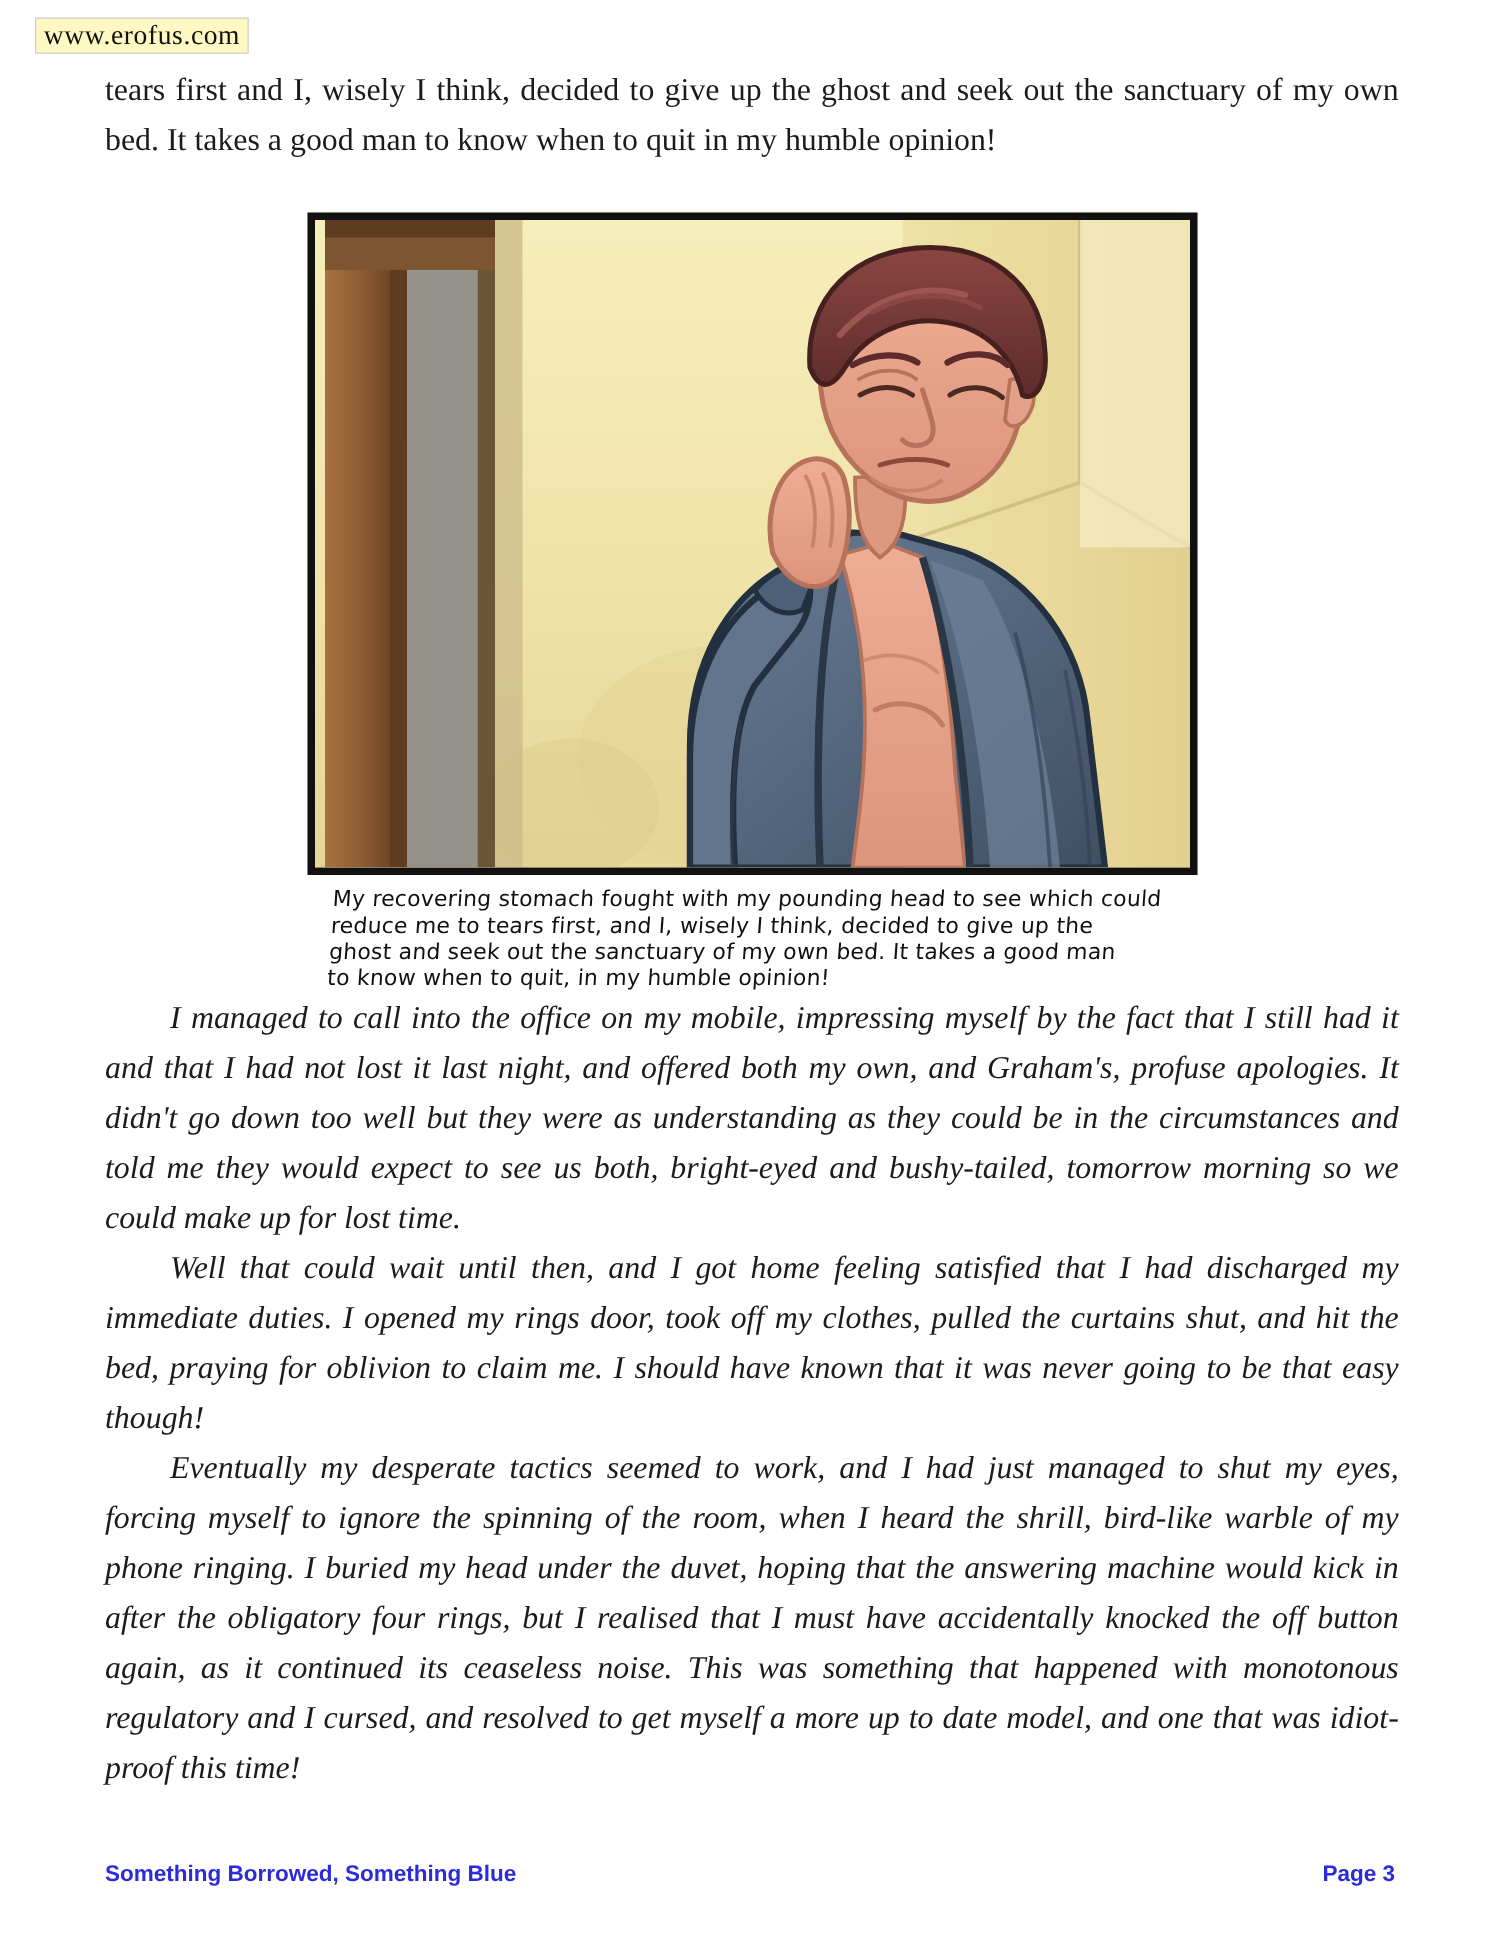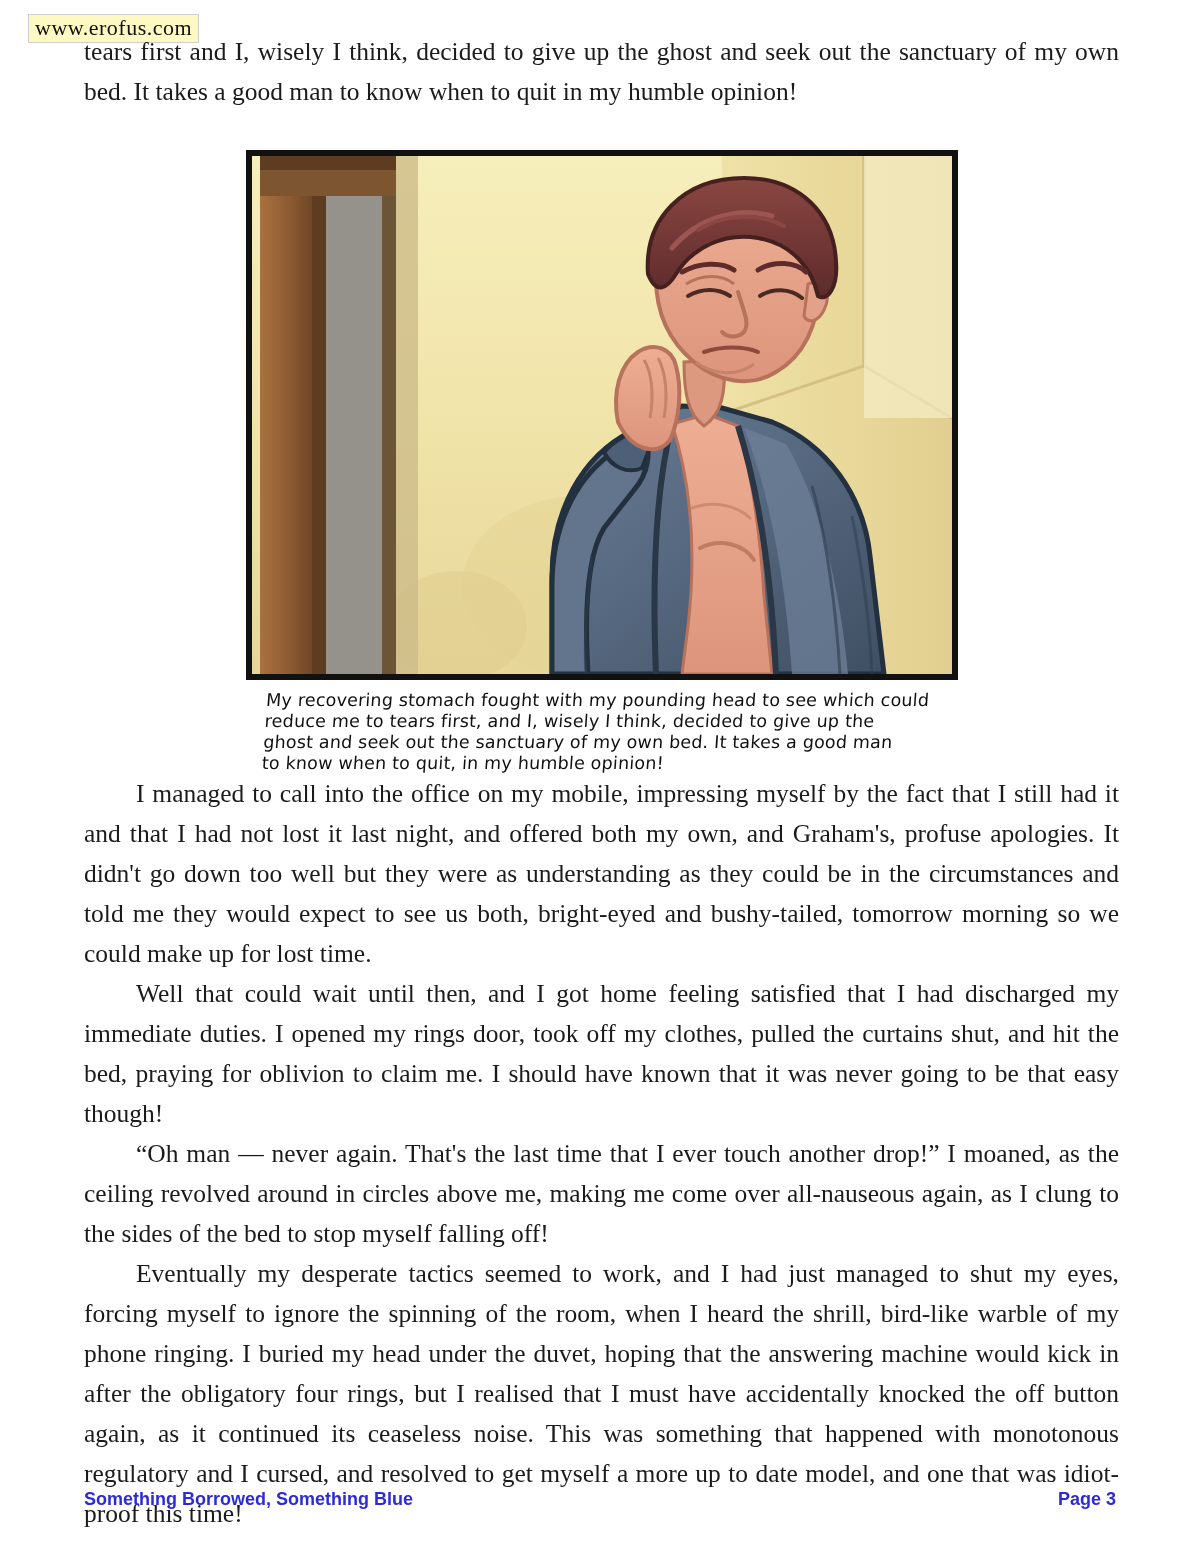--- a/index.html
+++ b/index.html
@@ -43,24 +43,25 @@
 
   p.body-text {
     font-family: "Liberation Serif", serif;
     font-size: 25.5px;
     line-height: 40px;
     text-align: justify;
     margin: 0;
     color: #1b1b1b;
   }
   p.top-para {
-    margin-top: 32px;
+    margin-top: 52px;
   }
   p.indent {
     text-indent: 52px;
+    font-style: italic;
   }
   .after-figure { margin-top: 30px; }
 
   
   .figure {
     margin: 38px auto 0 auto;
     width: 712px;
   }
   .panel {
     width: 712px;
@@ -218,20 +219,19 @@
     <div class="caption">
       <span>My recovering stomach fought with my pounding head to see which could</span>
       <span>reduce me to tears first, and I, wisely I think, decided to give up the</span>
       <span>ghost and seek out the sanctuary of my own bed. It takes a good man</span>
       <span>to know when to quit, in my humble opinion!</span>
     </div>
   </div>
 
   <p class="body-text indent after-figure">I managed to call into the office on my mobile, impressing myself by the fact that I still had it and that I had not lost it last night, and offered both my own, and Graham's, profuse apologies. It didn't go down too well but they were as understanding as they could be in the circumstances and told me they would expect to see us both, bright-eyed and bushy-tailed, tomorrow morning so we could make up for lost time.</p>
   <p class="body-text indent">Well that could wait until then, and I got home feeling satisfied that I had discharged my immediate duties. I opened my rings door, took off my clothes, pulled the curtains shut, and hit the bed, praying for oblivion to claim me. I should have known that it was never going to be that easy though!</p>
-  <p class="body-text indent">“Oh man — never again. That's the last time that I ever touch another drop!” I moaned, as the ceiling revolved around in circles above me, making me come over all-nauseous again, as I clung to the sides of the bed to stop myself falling off!</p>
   <p class="body-text indent">Eventually my desperate tactics seemed to work, and I had just managed to shut my eyes, forcing myself to ignore the spinning of the room, when I heard the shrill, bird-like warble of my phone ringing. I buried my head under the duvet, hoping that the answering machine would kick in after the obligatory four rings, but I realised that I must have accidentally knocked the off button again, as it continued its ceaseless noise. This was something that happened with monotonous regulatory and I cursed, and resolved to get myself a more up to date model, and one that was idiot-proof this time!</p>
 </div>
 
 <div class="footer">
   <div>Something Borrowed, Something Blue</div>
   <div class="page-num">Page 3</div>
 </div>
 
 </body></html>

